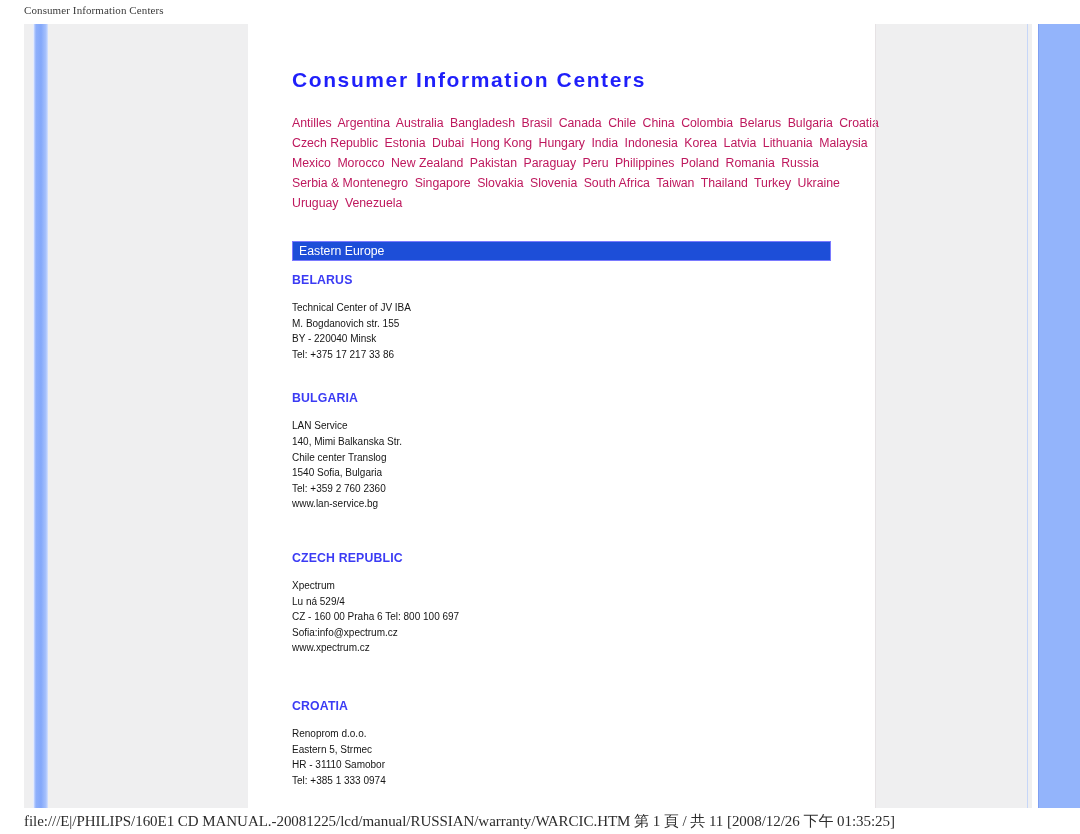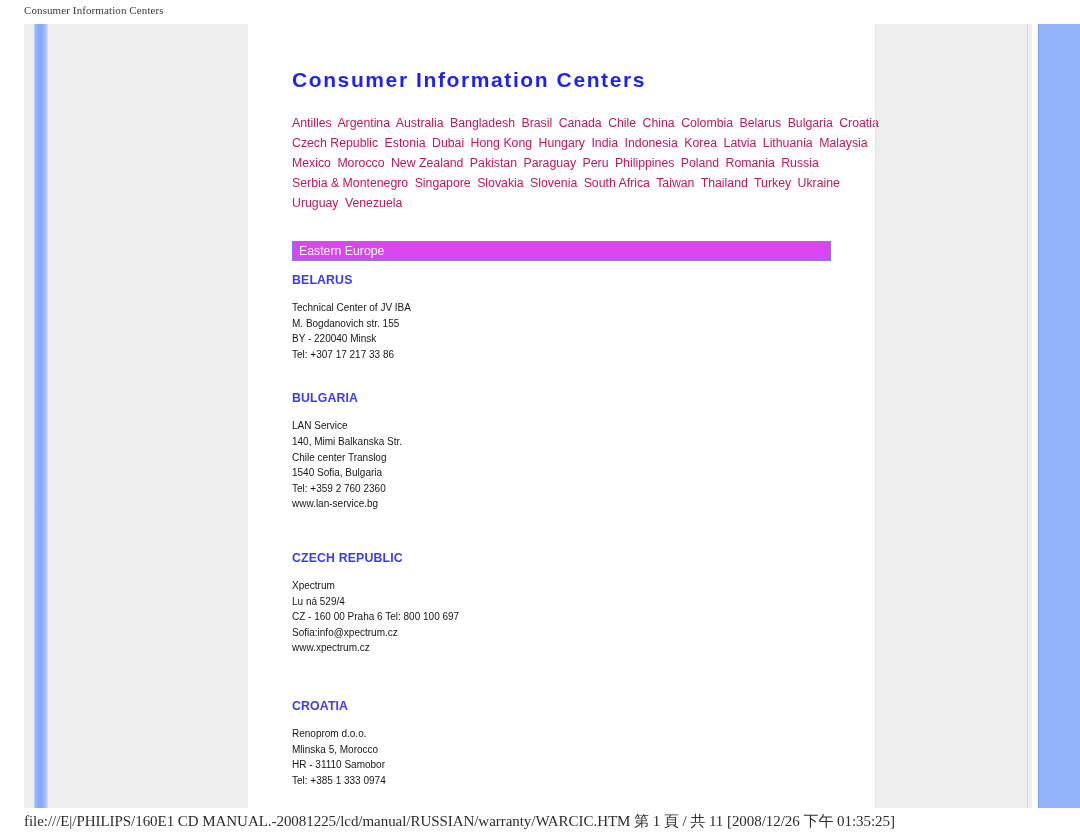--- a/index.html
+++ b/index.html
@@ -132,21 +132,21 @@
     white-space: nowrap;
     margin-right: 3px;
   }
 
   .region-bar {
     position: absolute;
     top: 217px;
     left: 0;
     width: 539px;
     height: 20px;
-    background: #d946ef;
+    background: #1d4ed8;
     border: 1px solid #7a7aff;
     box-sizing: border-box;
     color: #ffffff;
     font-size: 12.3px;
     line-height: 18px;
     padding-left: 6px;
     box-sizing: border-box;
   }
 
   .sections {
@@ -199,21 +199,21 @@
       <div class="region-bar">Eastern Europe</div>
 
       <div class="sections" id="sections">
           <div class="section">
             <div class="section-title">BELARUS</div>
             <div class="gap-a"></div>
             <ul class="section-lines">
               <li>Technical Center of JV IBA</li>
               <li>M. Bogdanovich str. 155</li>
               <li>BY - 220040 Minsk</li>
-              <li>Tel: +307 17 217 33 86</li>
+              <li>Tel: +375 17 217 33 86</li>
             </ul>
             <div class="gap-belarus"></div>
           </div>
           <div class="section">
             <div class="section-title">BULGARIA</div>
             <div class="gap-a"></div>
             <ul class="section-lines">
               <li>LAN Service</li>
               <li>140, Mimi Balkanska Str.</li>
               <li>Chile center Translog</li>
@@ -233,21 +233,21 @@
               <li>Sofia:info@xpectrum.cz</li>
               <li>www.xpectrum.cz</li>
             </ul>
             <div class="gap-czech"></div>
           </div>
           <div class="section">
             <div class="section-title">CROATIA</div>
             <div class="gap-a"></div>
             <ul class="section-lines">
               <li>Renoprom d.o.o.</li>
-              <li>Mlinska 5, Morocco</li>
+              <li>Eastern 5, Strmec</li>
               <li>HR - 31110 Samobor</li>
               <li>Tel: +385 1 333 0974</li>
             </ul>
             <div class="gap-czech"></div>
           </div>
         </div>
 
     </div>
   </div>
 

